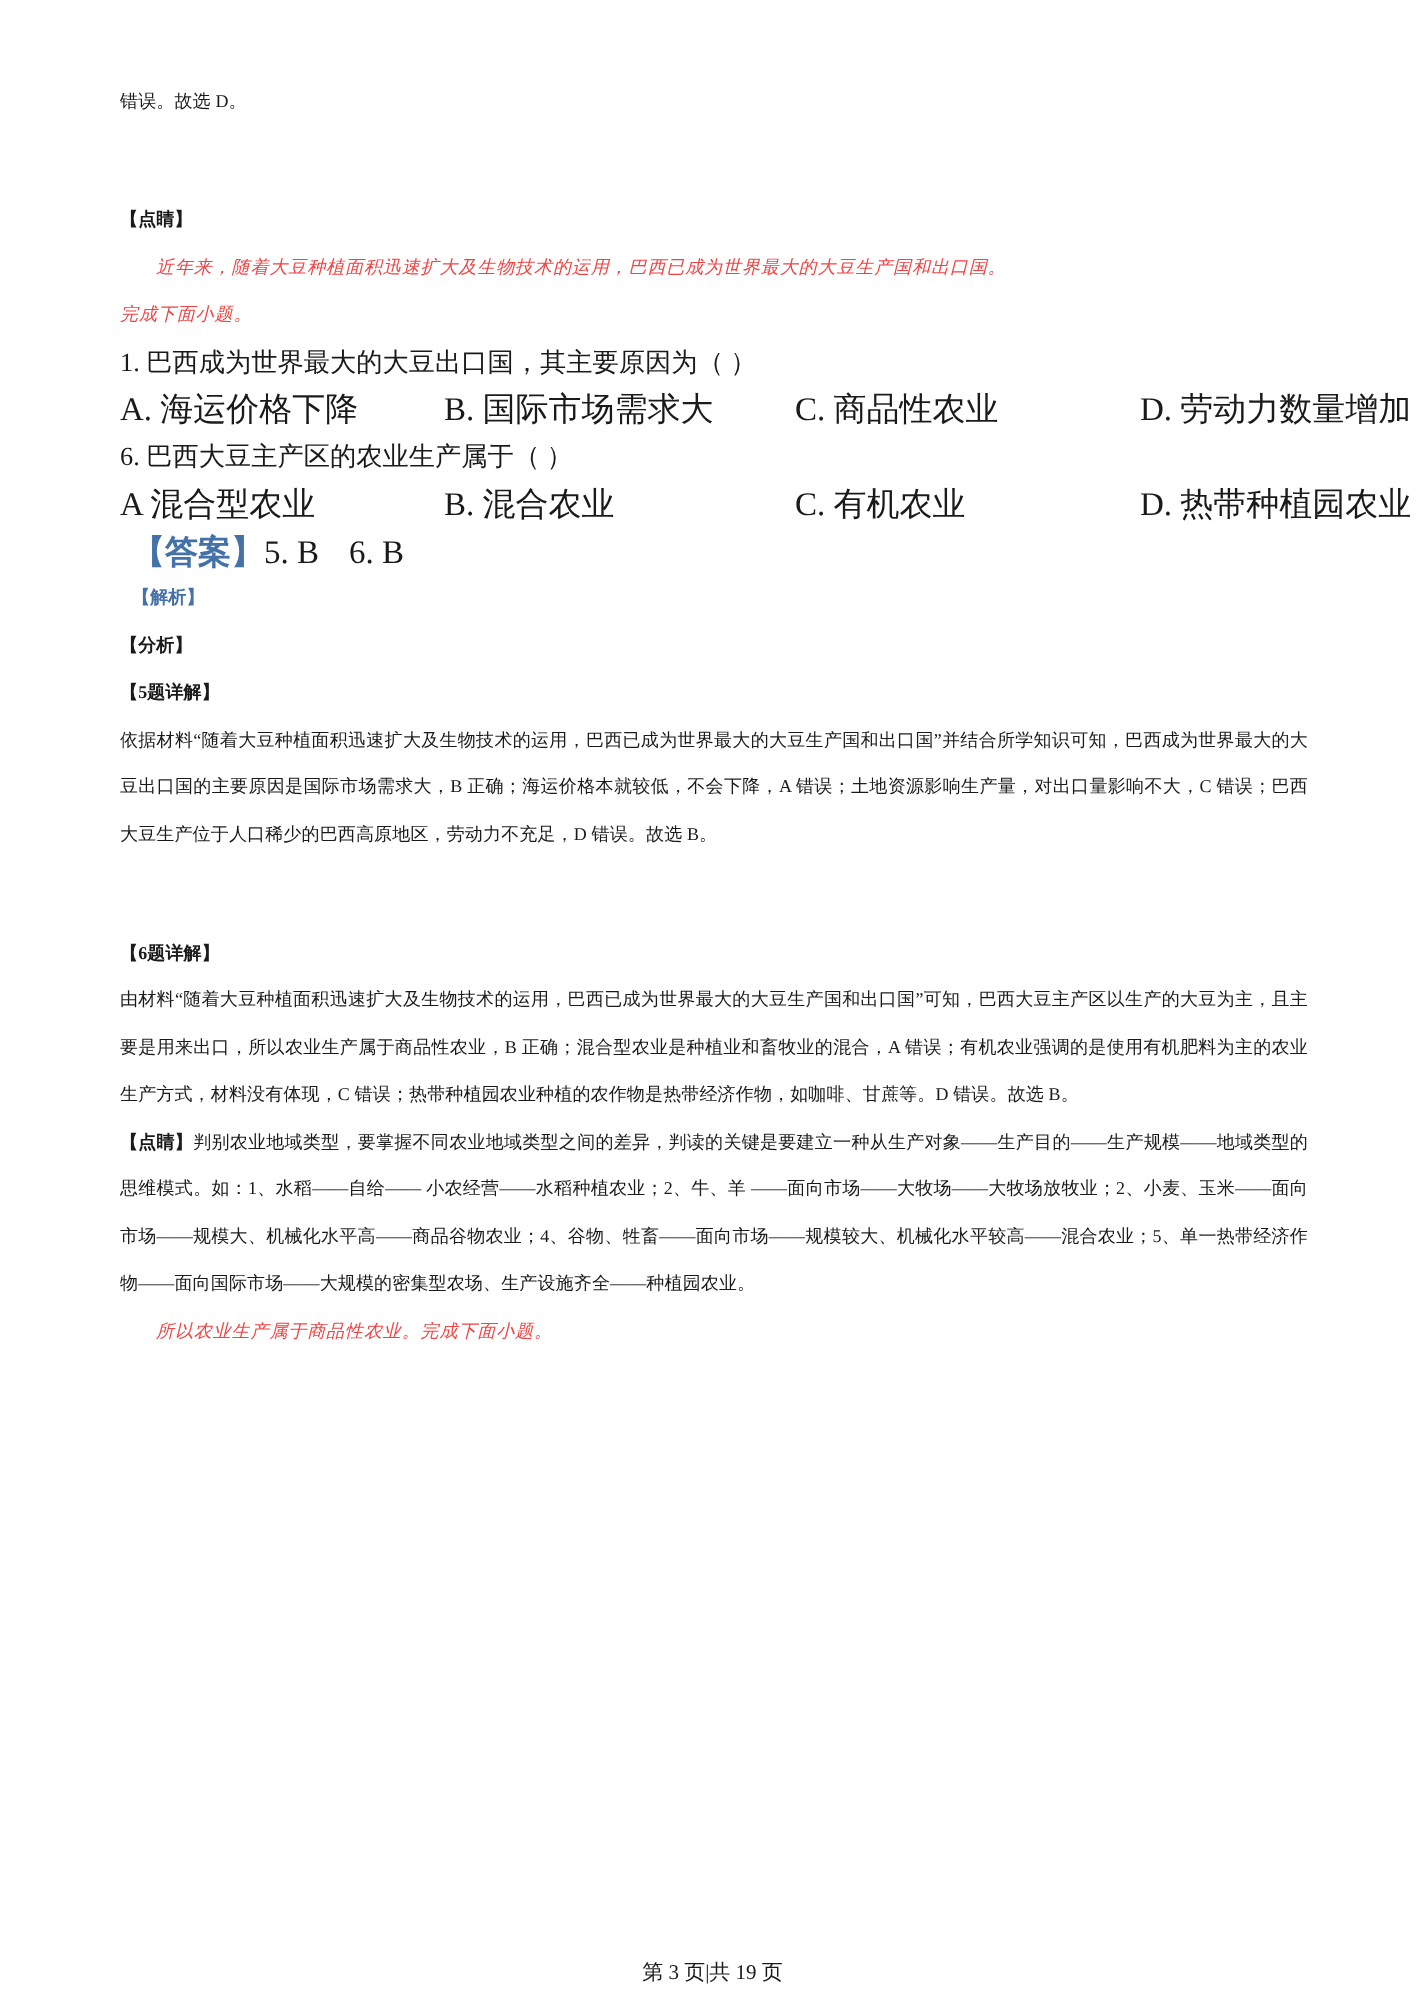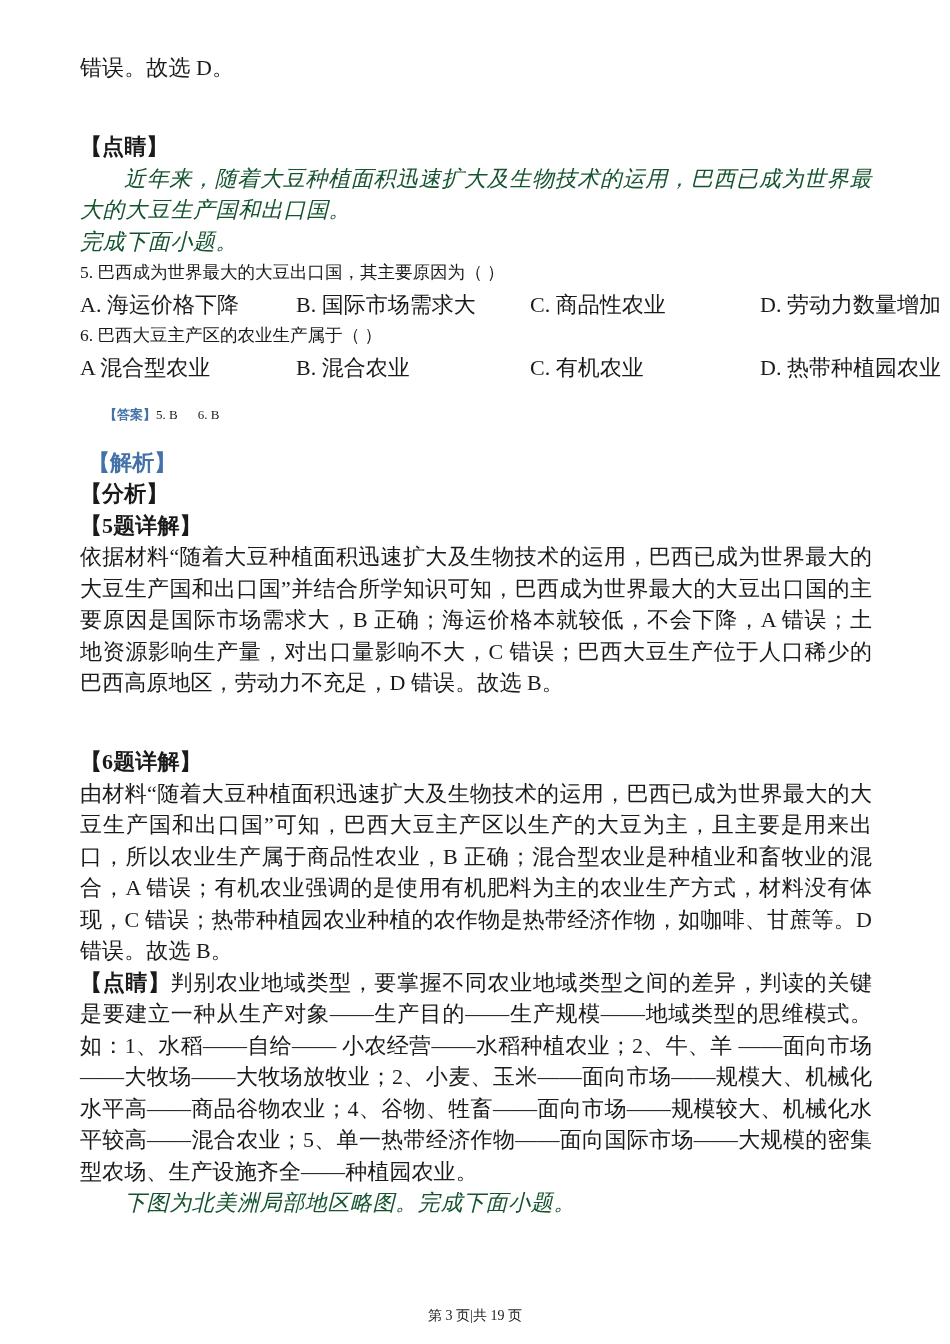--- a/index.html
+++ b/index.html
@@ -24,33 +24,33 @@
     padding: 0;
   }
   .content {
     position: absolute;
     left: 80px;
     top: 52px;
     width: 792px;
   }
   
   .p {
-    font-size: 22px;
+    font-size: 12px;
     line-height: 31.5px;
     text-align: justify;
     text-justify: inter-ideograph;
     margin: 0;
     letter-spacing: 0.1px;
     color: #1a1a1a;
   }
   .p.kai {
     font-family: Liberation Sans, sans-serif;
     font-style: italic;
     letter-spacing: 0.6px;
-    color: #14532d;
+    color: #ef4444;
   }
   .indent2 { text-indent: 2em; }
   .blank { height: 31.5px; }
   .half-blank { height: 16px; }
   .tag { font-weight: bold; }
   .blue-bold { color: #4472a8; font-weight: bold; }
 
   
   .q-stem {
     font-size: 17.5px;
@@ -67,23 +67,23 @@
   }
   .opt {
     flex: 0 0 auto;
   }
   .opt-a { width: 216px; }
   .opt-b { width: 234px; }
   .opt-c { width: 230px; }
   .opt-d { width: auto; }
 
   .answer-line {
-    font-size: 13px;
+    font-size: 22px;
     line-height: 31.5px;
-    margin: 16px;
+    margin: 0;
     padding-left: 8px;
   }
   .answer-line .nums { color: #1a1a1a; }
   .gap { display: inline-block; width: 20px; }
 
   .footer {
     position: absolute;
     left: 0;
     bottom: 18px;
     width: 950px;
@@ -103,21 +103,21 @@
     <p class="p">错误。故选 D。</p>
 
     <div class="blank"></div>
     <div class="half-blank"></div>
 
     <p class="p tag">【点睛】</p>
 
     <p class="p kai indent2">近年来，随着大豆种植面积迅速扩大及生物技术的运用，巴西已成为世界最大的大豆生产国和出口国。</p>
     <p class="p kai">完成下面小题。</p>
 
-    <p class="q-stem">5. 巴西成为世界最大的大豆出口国，其主要原因为（  ）</p>
+    <p class="q-stem">1. 巴西成为世界最大的大豆出口国，其主要原因为（  ）</p>
     <div class="opt-row">
       <span class="opt opt-a">A. 海运价格下降</span>
       <span class="opt opt-b">B. 国际市场需求大</span>
       <span class="opt opt-c">C. 商品性农业</span>
       <span class="opt opt-d">D. 劳动力数量增加</span>
     </div>
 
     <p class="q-stem">6. 巴西大豆主产区的农业生产属于（  ）</p>
     <div class="opt-row">
       <span class="opt opt-a">A  混合型农业</span>
@@ -136,18 +136,18 @@
     <p class="p">依据材料“随着大豆种植面积迅速扩大及生物技术的运用，巴西已成为世界最大的大豆生产国和出口国”并结合所学知识可知，巴西成为世界最大的大豆出口国的主要原因是国际市场需求大，B 正确；海运价格本就较低，不会下降，A 错误；土地资源影响生产量，对出口量影响不大，C 错误；巴西大豆生产位于人口稀少的巴西高原地区，劳动力不充足，D 错误。故选 B。</p>
 
     <div class="blank"></div>
     <div class="half-blank"></div>
 
     <p class="p tag">【6题详解】</p>
     <p class="p">由材料“随着大豆种植面积迅速扩大及生物技术的运用，巴西已成为世界最大的大豆生产国和出口国”可知，巴西大豆主产区以生产的大豆为主，且主要是用来出口，所以农业生产属于商品性农业，B 正确；混合型农业是种植业和畜牧业的混合，A 错误；有机农业强调的是使用有机肥料为主的农业生产方式，材料没有体现，C 错误；热带种植园农业种植的农作物是热带经济作物，如咖啡、甘蔗等。D 错误。故选 B。</p>
 
     <p class="p"><span class="tag">【点睛】</span><span>判别农业地域类型，要掌握不同农业地域类型之间的差异，判读的关键是要建立一种从生产对象——生产目的——生产规模——地域类型的思维模式。如：1、水稻——自给—— 小农经营——水稻种植农业；2、牛、羊 ——面向市场——大牧场——大牧场放牧业；2、小麦、玉米——面向市场——规模大、机械化水平高——商品谷物农业；4、谷物、牲畜——面向市场——规模较大、机械化水平较高——混合农业；5、单一热带经济作物——面向国际市场——大规模的密集型农场、生产设施齐全——种植园农业。</span></p>
 
-    <p class="p kai indent2">下图为北美洲局部地区略图。完成下面小题。</p>
+    <p class="p kai indent2">所以农业生产属于商品性农业。完成下面小题。</p>
 
   </div>
 
   <div class="footer">第 3 页|共 19 页</div>
 </div>
 
 </body></html>

